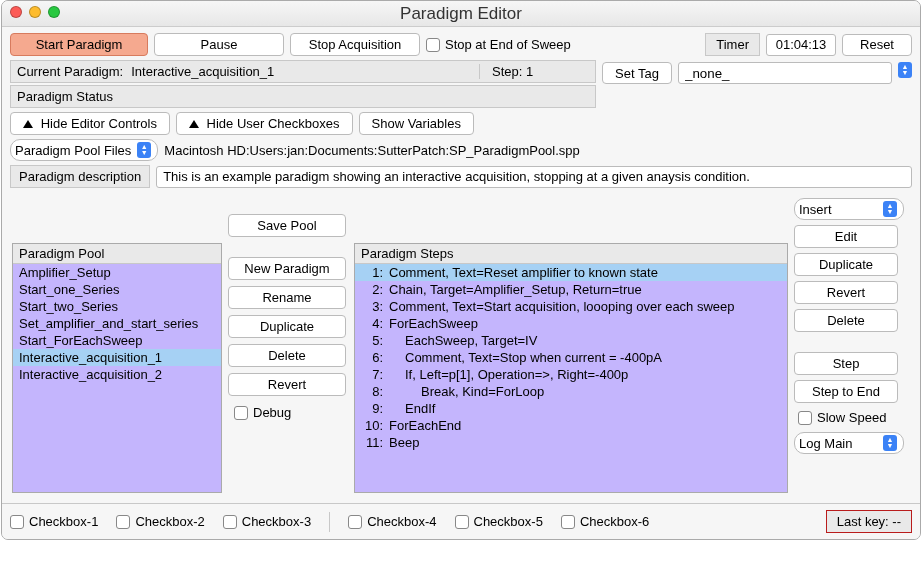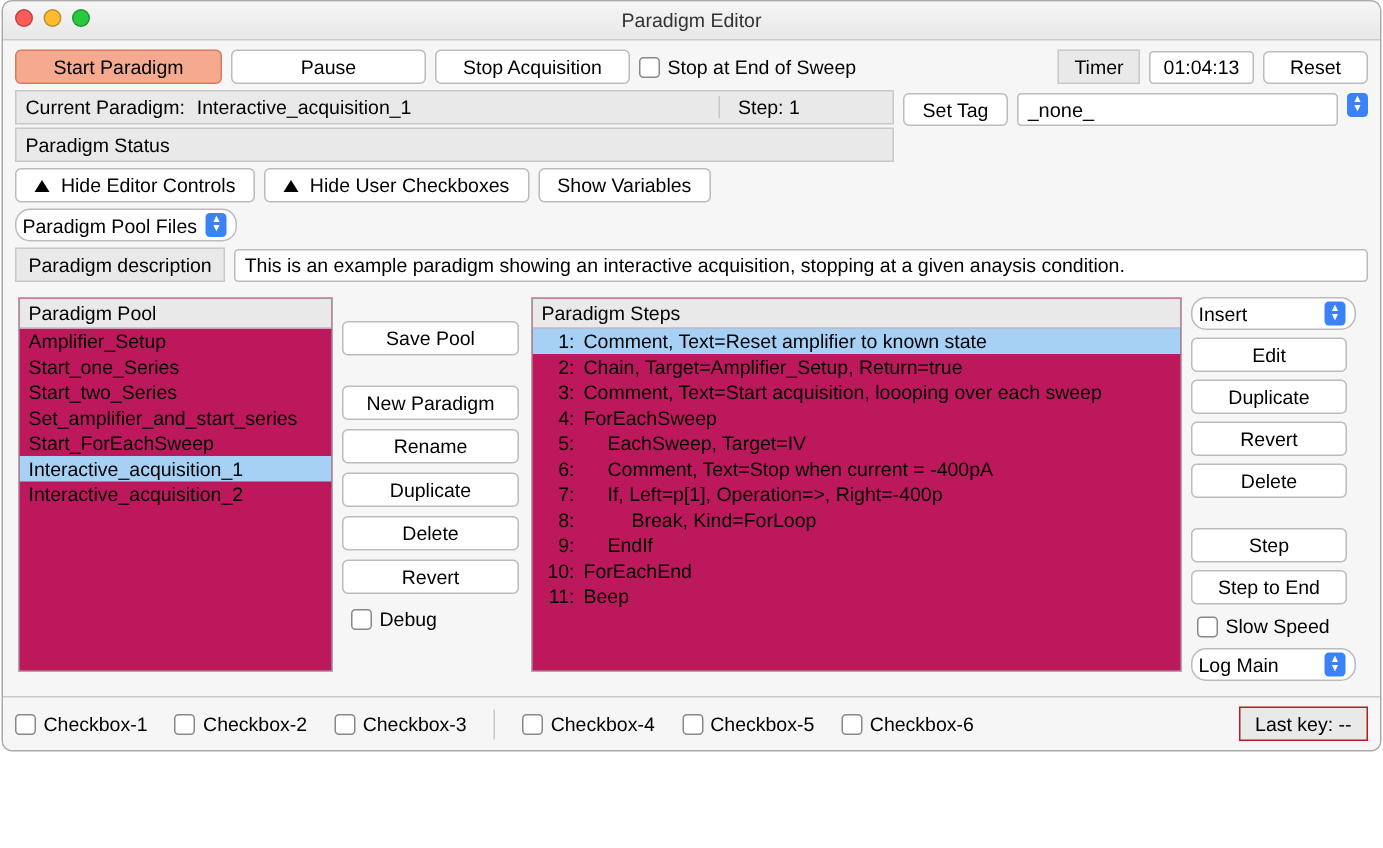--- a/index.html
+++ b/index.html
@@ -21,21 +21,21 @@
     position: relative;
     overflow: hidden;
   }
   .titlebar {
     position: relative;
     height: 26px;
     background: linear-gradient(#f6f6f6,#e7e7e7);
     border-bottom: 1px solid #ccc;
     text-align: center;
     line-height: 26px;
-    font-size: 13px;
+    font-size: 17px;
     color: #333;
   }
   .traffic-lights {
     position: absolute; left: 8px; top: 5px; display: flex; gap: 7px;
   }
   .tl { width: 12px; height: 12px; border-radius: 50%; border: 0.5px solid rgba(0,0,0,0.25);}
   .tl.red { background: #fc5b57;}
   .tl.yellow { background: #fdbc2e;}
   .tl.green { background: #28c840;}
   .content { padding: 6px 8px 8px 8px; }
@@ -99,24 +99,25 @@
     background: #fff;
     display:inline-block;
   }
   .tri-up { display:inline-block; width:0; height:0; border-left:5px solid transparent; border-right:5px solid transparent; border-bottom:8px solid #000; margin-right:4px; vertical-align:0px;}
   .mainarea {
     display: flex;
     gap: 6px;
     padding: 6px 2px 2px 2px;
   }
   .listbox {
-    background: #be185d;
+    background: #c4b5fd;
     border: 1px solid #aaa;
     font-size: 13px;
     overflow: auto;
+    margin-top: 45px;
   }
   .pool-list { width: 210px; height: 250px;}
   .pool-header {
     background: #e9e9e9;
     border-bottom: 1px solid #c8c8c8;
     padding: 2px 6px;
   }
   .pool-item {
     padding: 1px 6px;
     white-space: nowrap;
@@ -228,20 +229,21 @@
         <span>Hide User Checkboxes</span>
       </button>
       <button class="btn">Show Variables</button>
     </div>
 
     <div class="row">
       <div class="select-blue">
         <span>Paradigm Pool Files</span>
         <span class="sel-chevron">▲<br>▼</span>
       </div>
+      <span class="path">Macintosh HD:Users:jan:Documents:SutterPatch:SP_ParadigmPool.spp</span>
     </div>
 
     <div class="row">
       <span class="greybar" style="padding:3px 8px;">Paradigm description</span>
       <input class="fld" style="flex: 1 1 0%;" value="This is an example paradigm showing an interactive acquisition, stopping at a given anaysis condition.">
     </div>
 
     <div class="mainarea">
 
       <div class="listbox pool-list">

